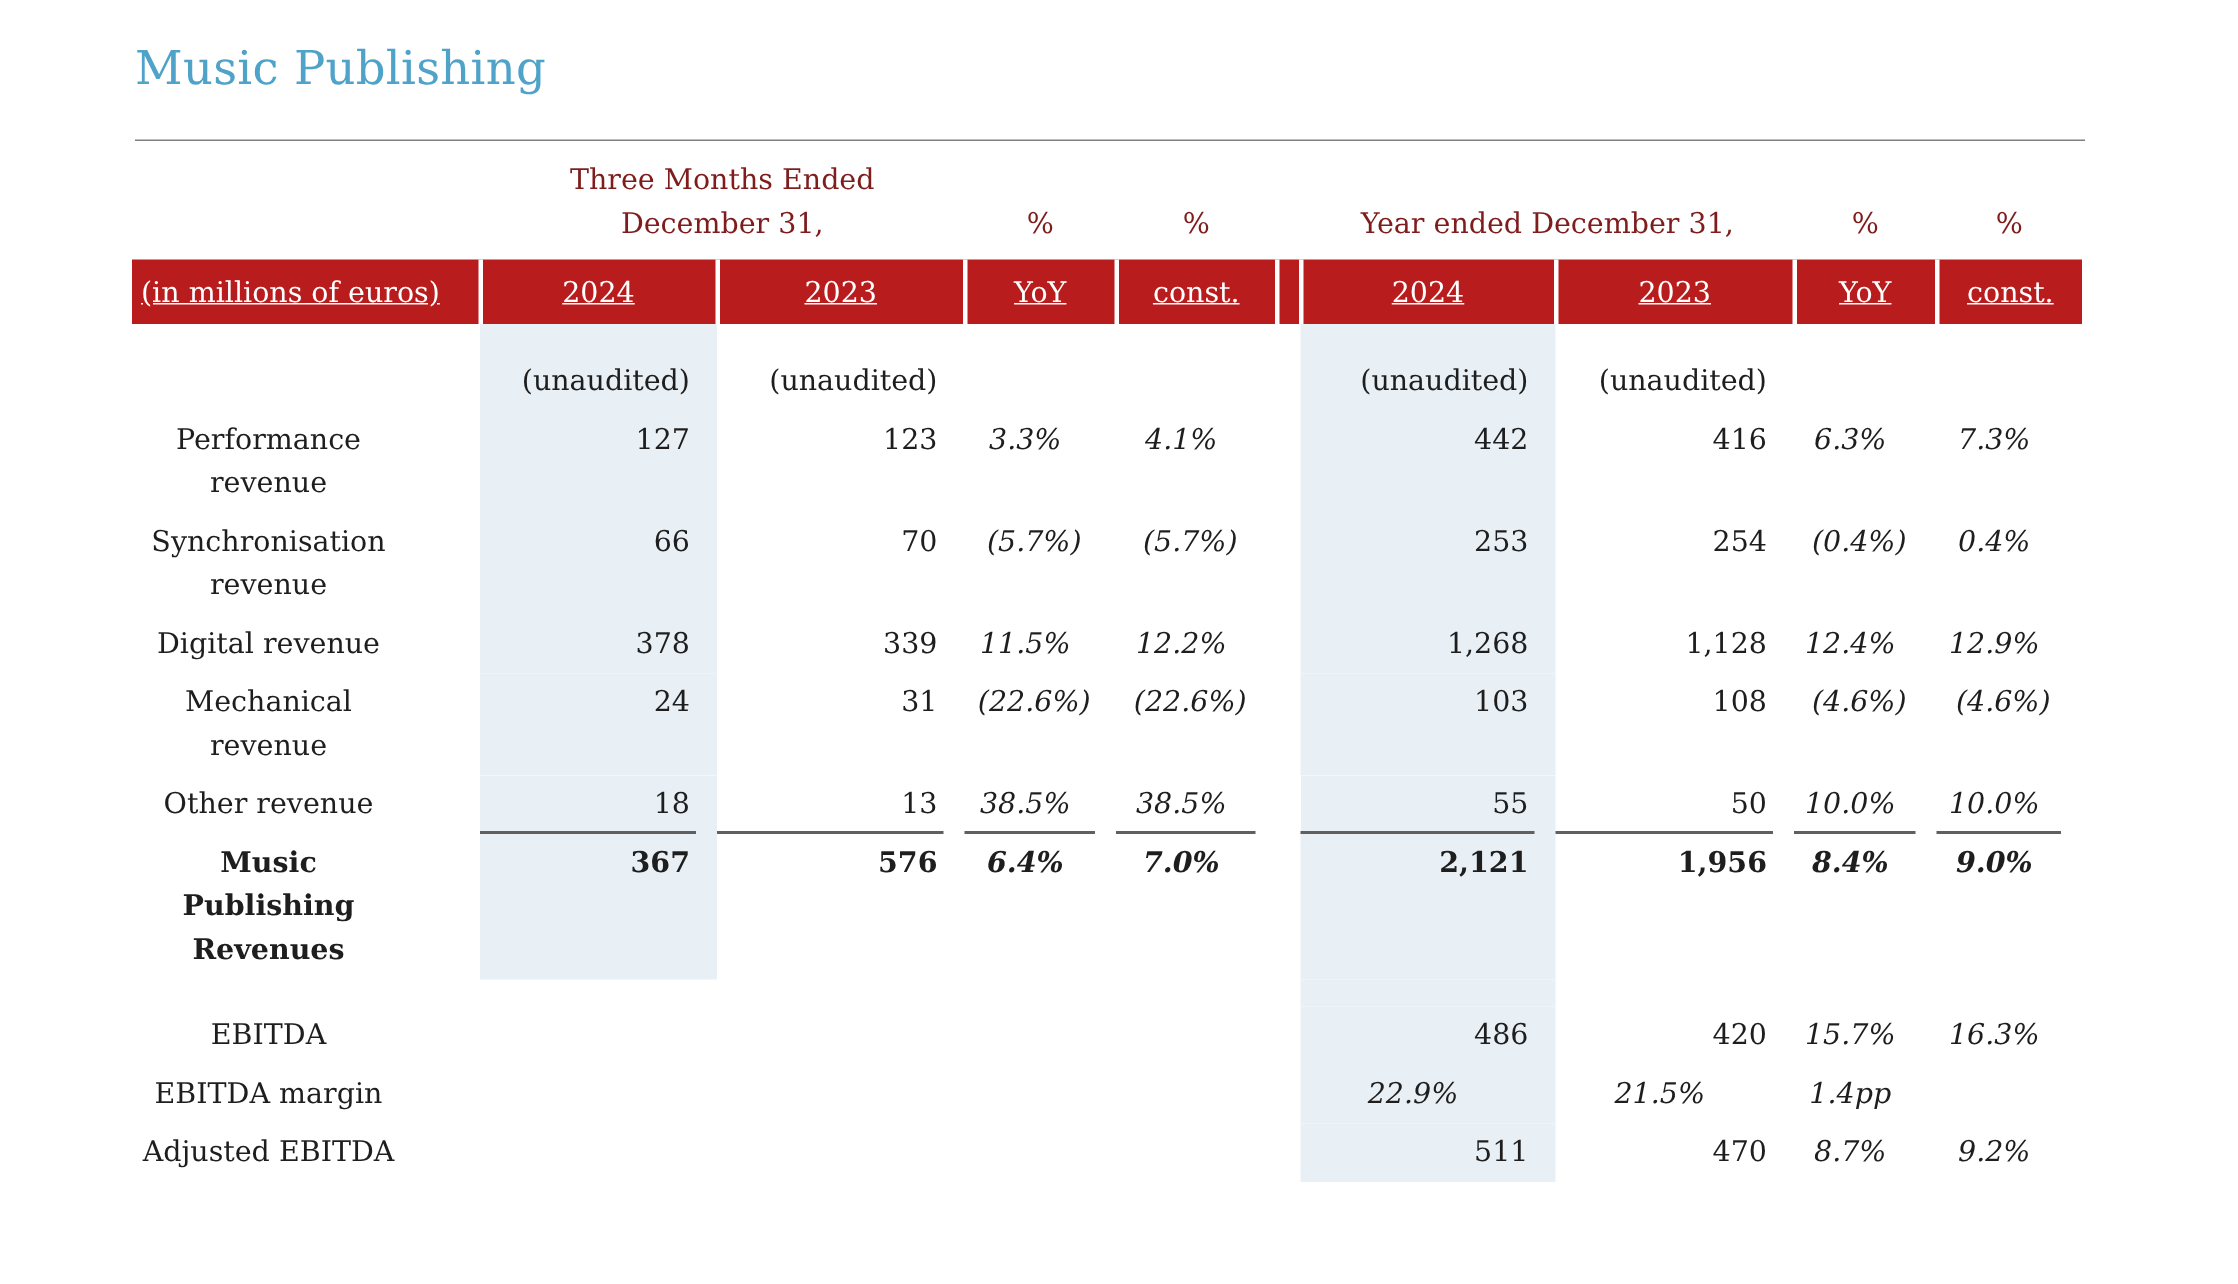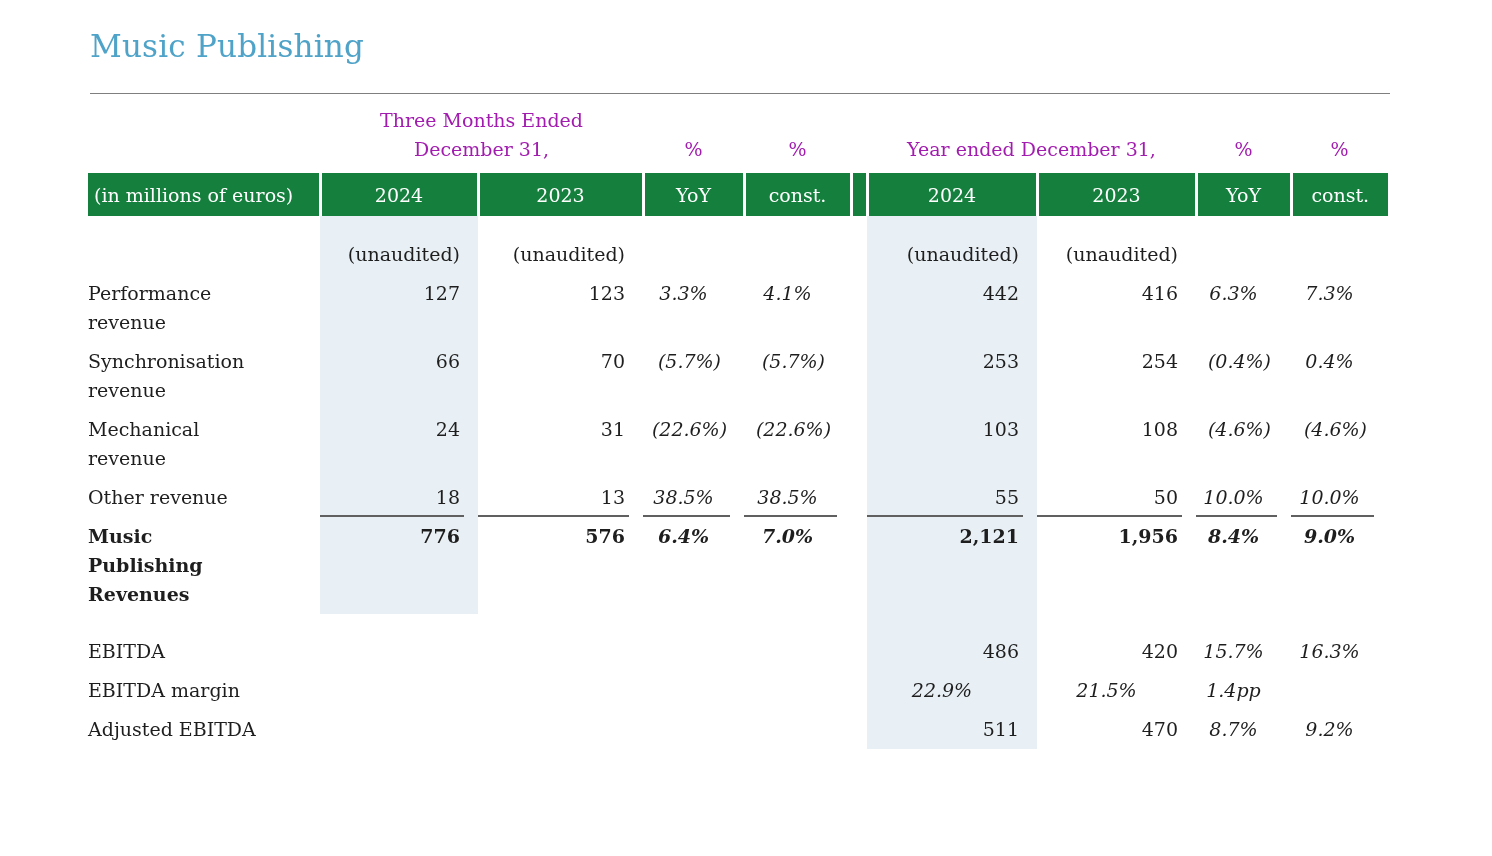--- a/index.html
+++ b/index.html
@@ -22,34 +22,34 @@
   }
   col.c-label{width:232px} col.c-q2024{width:158px} col.c-q2023{width:165px}
   col.c-qyoy{width:101px} col.c-qconst{width:107px} col.c-div{width:16px}
   col.c-y2024{width:170px} col.c-y2023{width:159px} col.c-yyoy{width:95px}
   col.c-yconst{width:97px}
 
   th,td { font-weight:normal; font-size:19px; }
 
   
   tr.gh th {
-    vertical-align:bottom; text-align:center; color:#a21caf;
+    vertical-align:bottom; text-align:center; color:#7f1d1d;
     padding:12px 0 9px; line-height:29px; white-space:pre-line; font-weight:normal;
   }
   
   tr.nh th {
-    background:#15803d; color:#ffffff; height:43px; padding:0;
-    text-align:center; vertical-align:middle; border-left:3px solid #ffffff;
+    background:#b91c1c; color:#ffffff; height:43px; padding:0;
+    text-align:center; vertical-align:middle; border-left:3px solid #ffffff;text-decoration:underline;
   }
   tr.nh th.first { border-left:none; text-align:left; padding-left:6px; }
   tr.nh th.divider { border-left:3px solid #ffffff; border-right:3px solid #ffffff; }
 
   
   td { vertical-align:top; padding:5px 0; line-height:29px; color:#1e1e1e; }
-  td.lbl  { text-align:left; padding-right:50px; white-space:pre-line; }
+  td.lbl  { text-align:center; padding-right:50px; white-space:pre-line; }
   td.num  { text-align:right; padding-right:18px; }
   td.pct  { text-align:center; padding-right:20px; font-style:italic; }
   td.pneg { padding-right:8px; }      
   td.shq, td.shy { background:#e9f0f5; }
   td.itlbl { }
 
   tr.un td { padding-top:24px; }
   tr.tot td { font-weight:bold; }
 
   td.sum { position:relative; }
@@ -141,20 +141,32 @@
       <td class="num">70</td>
       <td class="pct pneg">(5.7%)</td>
       <td class="pct pneg">(5.7%)</td>
       <td></td>
       <td class="num shy">253</td>
       <td class="num">254</td>
       <td class="pct pneg">(0.4%)</td>
       <td class="pct">0.4%</td>
     </tr>
 
+    <tr>
+      <td class="lbl">Digital revenue</td>
+      <td class="num shq">378</td>
+      <td class="num">339</td>
+      <td class="pct">11.5%</td>
+      <td class="pct">12.2%</td>
+      <td></td>
+      <td class="num shy">1,268</td>
+      <td class="num">1,128</td>
+      <td class="pct">12.4%</td>
+      <td class="pct">12.9%</td>
+    </tr>
 
     <tr>
       <td class="lbl">Mechanical
 revenue</td>
       <td class="num shq">24</td>
       <td class="num">31</td>
       <td class="pct pneg">(22.6%)</td>
       <td class="pct pneg">(22.6%)</td>
       <td></td>
       <td class="num shy">103</td>
@@ -172,21 +184,21 @@
       <td></td>
       <td class="num shy sum">55</td>
       <td class="num sum">50</td>
       <td class="pct sum">10.0%</td>
       <td class="pct sum">10.0%</td>
     </tr>
 
     <tr class="tot">
       <td class="lbl">Music Publishing
 Revenues</td>
-      <td class="num shq">776</td>
+      <td class="num shq">367</td>
       <td class="num">576</td>
       <td class="pct">6.4%</td>
       <td class="pct">7.0%</td>
       <td></td>
       <td class="num shy">2,121</td>
       <td class="num">1,956</td>
       <td class="pct">8.4%</td>
       <td class="pct">9.0%</td>
     </tr>
 

